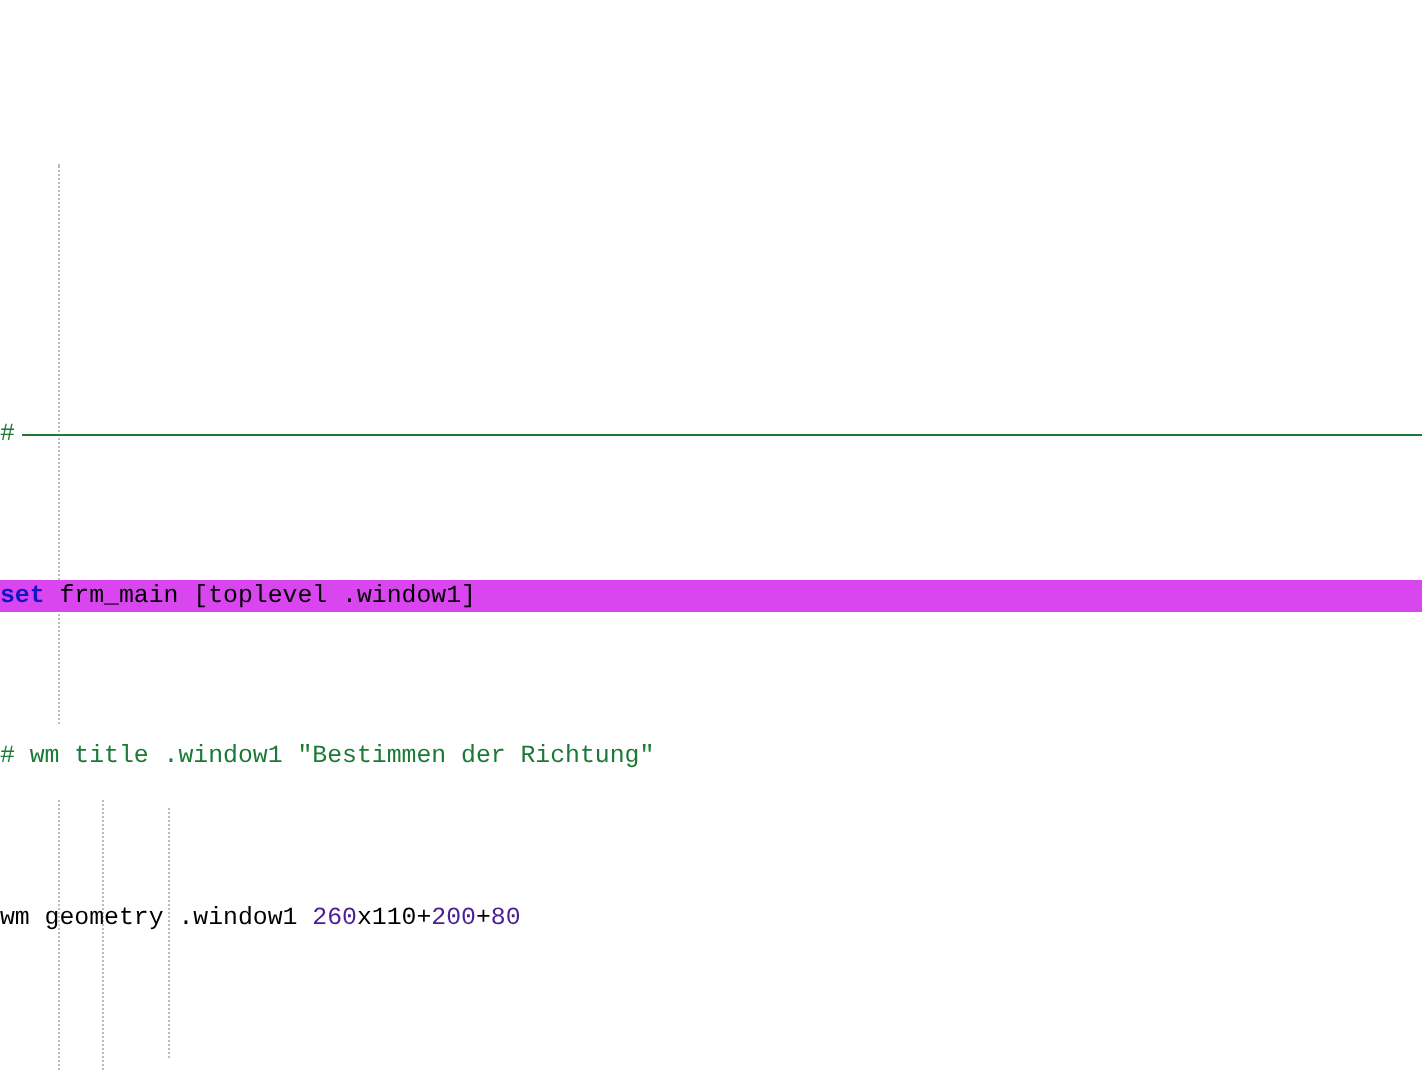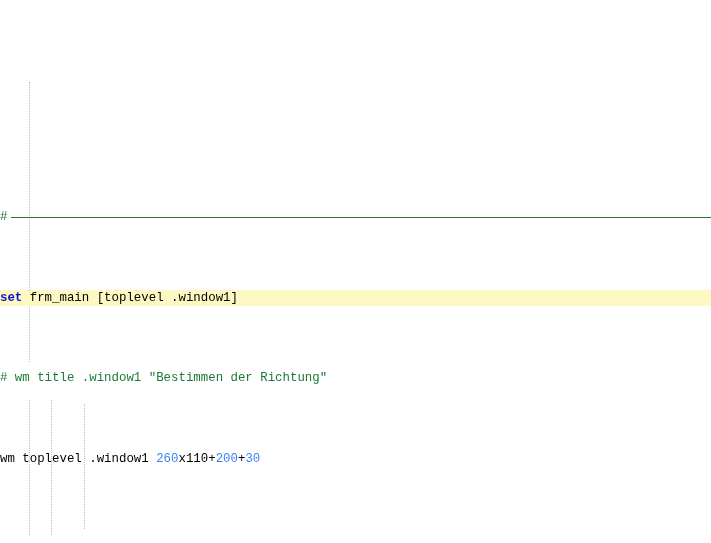--- a/index.html
+++ b/index.html
@@ -37,25 +37,25 @@
     padding: 0;
   }
   .line {
     position: relative;
     height: 16.1px;
     white-space: pre;
     padding-left: 0px;
     color: #000000;
   }
   .line.cur {
-    background: #fef9c3;
+    background: #d946ef;
   }
   
   .kw      { color: #1414c8; font-weight: bold; }
-  .num     { color: #3b82f6; }
+  .num     { color: #4c1d95; }
   .cmt     { color: #1a7a36; }
   .plain   { color: #000000; }
   
   .ruleline {
     position: relative;
     height: 16.1px;
   }
   .ruleline .hashmark {
     color: #1a7a36;
     position: absolute;
@@ -90,21 +90,21 @@
       <span class="rule"></span>
     </div>
 
     
     <div class="line cur"><span class="kw">set</span><span class="plain"> frm_main [toplevel .window1]</span></div>
 
     
     <div class="line"><span class="cmt"># wm title .window1 "Bestimmen der Richtung"</span></div>
 
     
-    <div class="line"><span class="plain">wm toplevel .window1 </span><span class="num">260</span><span class="plain">x110+</span><span class="num">200</span><span class="plain">+</span><span class="num">30</span></div>
+    <div class="line"><span class="plain">wm geometry .window1 </span><span class="num">260</span><span class="plain">x110+</span><span class="num">200</span><span class="plain">+</span><span class="num">80</span></div>
 
     <div class="line blank"></div>
 
     
     
 
     
     
 
     

